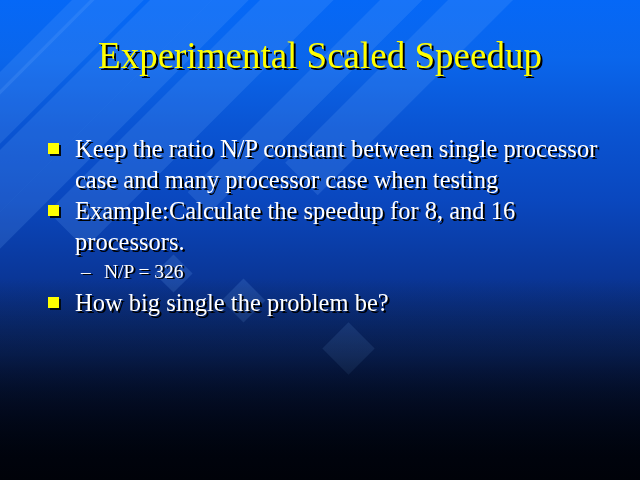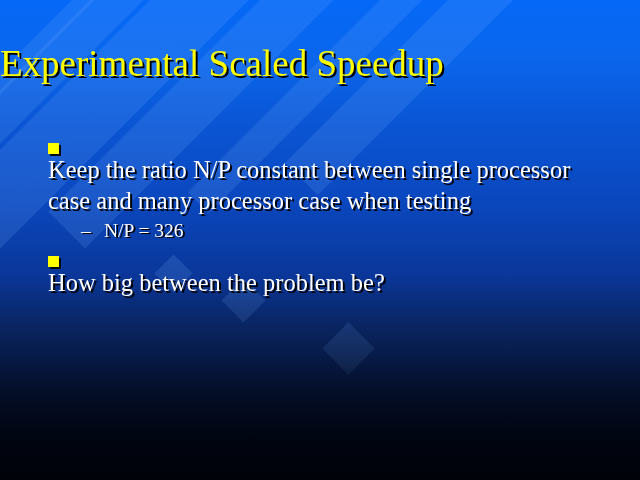--- a/index.html
+++ b/index.html
@@ -69,22 +69,23 @@
        rgba(2,10,30,0.35) 74%,
        rgba(1,6,20,0.80) 87%,
        rgba(0,3,12,0.97) 95%,
        rgba(0,2,9,1) 100%);
   }
 
   
   #title {
     position: absolute;
     left: 0;
-    top: 42px;
+    top: 34px;
     width: 640px;
+    text-align: center;
     color: #FFFF00;
     font-size: 37px;
     line-height: 44px;
     letter-spacing: 0px;
     text-shadow: 2px 2px 0 #000000;
     white-space: nowrap;
   }
   #body {
     position: absolute;
     left: 48px;
@@ -95,21 +96,20 @@
     position: relative;
     display: flex;
     align-items: flex-start;
     color: #FFFFFF;
   }
   .lvl1 {
     font-size: 24.5px;
     line-height: 31px;
     text-shadow: 2px 2px 0 #000000;
     margin-bottom: 0px;
-    flex-direction: column;
   }
   .lvl2 {
     font-size: 19.5px;
     line-height: 30px;
     text-shadow: 2px 1px 0 #000000;
     margin-left: 33px;
   }
   .marker-square {
     flex: 0 0 auto;
     width: 11px;
@@ -157,25 +157,29 @@
 
   <div id="title" style="color: rgb(255, 255, 0);">Experimental Scaled Speedup</div>
 
   <div id="body">
 
     <div class="bullet-row lvl1" style="color: rgb(255, 255, 255);">
       <span class="marker-square" style="background: rgb(255, 255, 0);"></span>
       <span class="btext">Keep the ratio N/P constant between single processor case and many processor case when testing</span>
     </div>
 
+    <div class="bullet-row lvl1" style="color: rgb(255, 255, 255);">
+      <span class="marker-square" style="background: rgb(255, 255, 0);"></span>
+      <span class="btext">Example:Calculate the speedup for 8, and 16 processors.</span>
+    </div>
 
     <div class="bullet-row lvl2" style="color: rgb(255, 255, 255);">
       <span class="marker-dash">–</span>
       <span class="btext">N/P = 326</span>
     </div>
 
     <div class="bullet-row lvl1" style="color: rgb(255, 255, 255);">
       <span class="marker-square" style="background: rgb(255, 255, 0);"></span>
-      <span class="btext">How big between the problem be?</span>
+      <span class="btext">How big single the problem be?</span>
     </div>
 
   </div>
 </div>
 
 </body></html>

